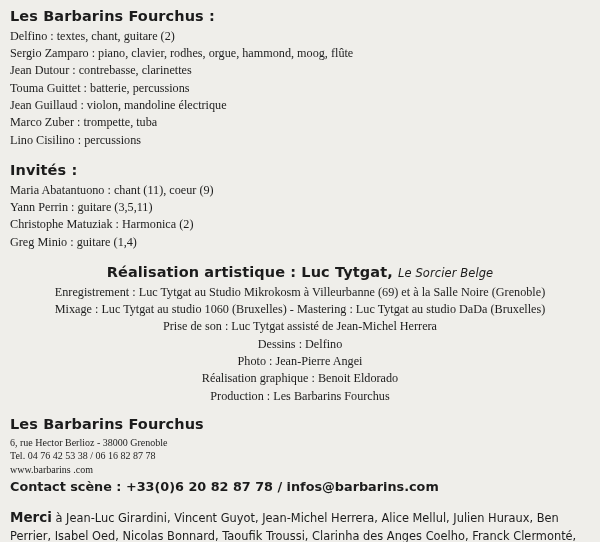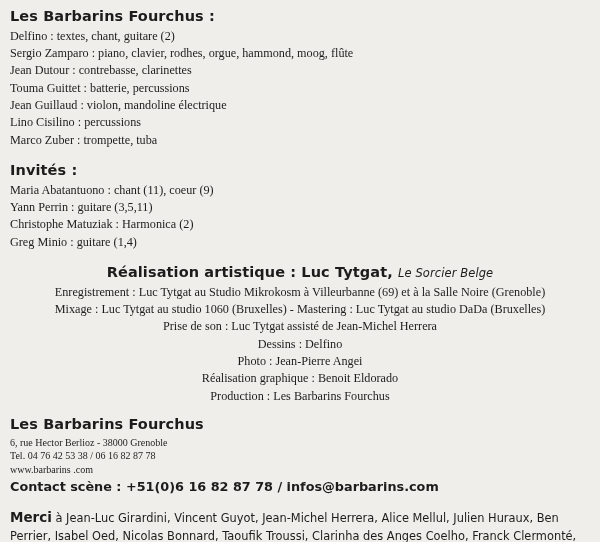--- a/index.html
+++ b/index.html
@@ -75,22 +75,22 @@
 
 <div class="page">
 
   <div class="block">
     <div class="sec-head">Les Barbarins Fourchus :</div>
     <div class="line">Delfino : textes, chant, guitare (2)</div>
     <div class="line">Sergio Zamparo : piano, clavier, rodhes, orgue, hammond, moog, flûte</div>
     <div class="line">Jean Dutour : contrebasse, clarinettes</div>
     <div class="line">Touma Guittet : batterie, percussions</div>
     <div class="line">Jean Guillaud : violon, mandoline électrique</div>
+    <div class="line">Marco Zuber : trompette, tuba</div>
     <div class="line">Lino Cisilino : percussions</div>
-    <div class="line">Marco Zuber : trompette, tuba</div>
   </div>
 
   <div class="block">
     <div class="sec-head">Invités :</div>
     <div class="line">Maria Abatantuono : chant (11), coeur (9)</div>
     <div class="line">Yann Perrin : guitare (3,5,11)</div>
     <div class="line">Christophe Matuziak : Harmonica (2)</div>
     <div class="line">Greg Minio : guitare (1,4)</div>
   </div>
 
@@ -106,20 +106,20 @@
     <div class="line">Photo : Jean-Pierre Angei</div>
     <div class="line">Réalisation graphique : Benoit Eldorado</div>
     <div class="line">Production : Les Barbarins Fourchus</div>
   </div>
 
   <div class="block addr">
     <div class="sec-head">Les Barbarins Fourchus</div>
     <div class="line">6, rue Hector Berlioz - 38000 Grenoble</div>
     <div class="line">Tel. 04 76 42 53 38 / 06 16 82 87 78</div>
     <div class="line">www.barbarins .com</div>
-    <div class="contact">Contact scène : +51(0)6 16 82 87 78 / infos@barbarins.com</div>
+    <div class="contact">Contact scène : +33(0)6 20 82 87 78 / infos@barbarins.com</div>
   </div>
 
   <div class="merci-wrap">
     <p class="merci"><b>Merci</b><span> à Jean-Luc Girardini, Vincent Guyot, Jean-Michel Herrera, Alice Mellul, Julien Huraux, Ben Perrier, Isabel Oed, Nicolas Bonnard, Taoufik Troussi, Clarinha des Anges Coelho, Franck Clermonté, La Premiata Orchestra di Ballo et toute l'équipe des Barbarins Fourchus, Dynamusic, Les Ogres de Barback, Yannick et Julien du label Irfan, l'équipe du Portail à Roulettes, Benoit Bel et Johannes Buff de Mikrokosm, Jeff et l'équipe de La Source (Fontaine), Eric Fodil, Jehan Rictus, Paul Lafargue, S.Barry, J.Joyce, L.Calaferte, Eric Ferber pour la phrase «Eldorado de l'autre rive...» (W. Shakespeare - Apollinaire), Adolfo Guzman, Franck (atelier Pulsar). Nos excuses à tous les oubliés...</span></p>
   </div>
 
 </div>
 
 </body></html>

